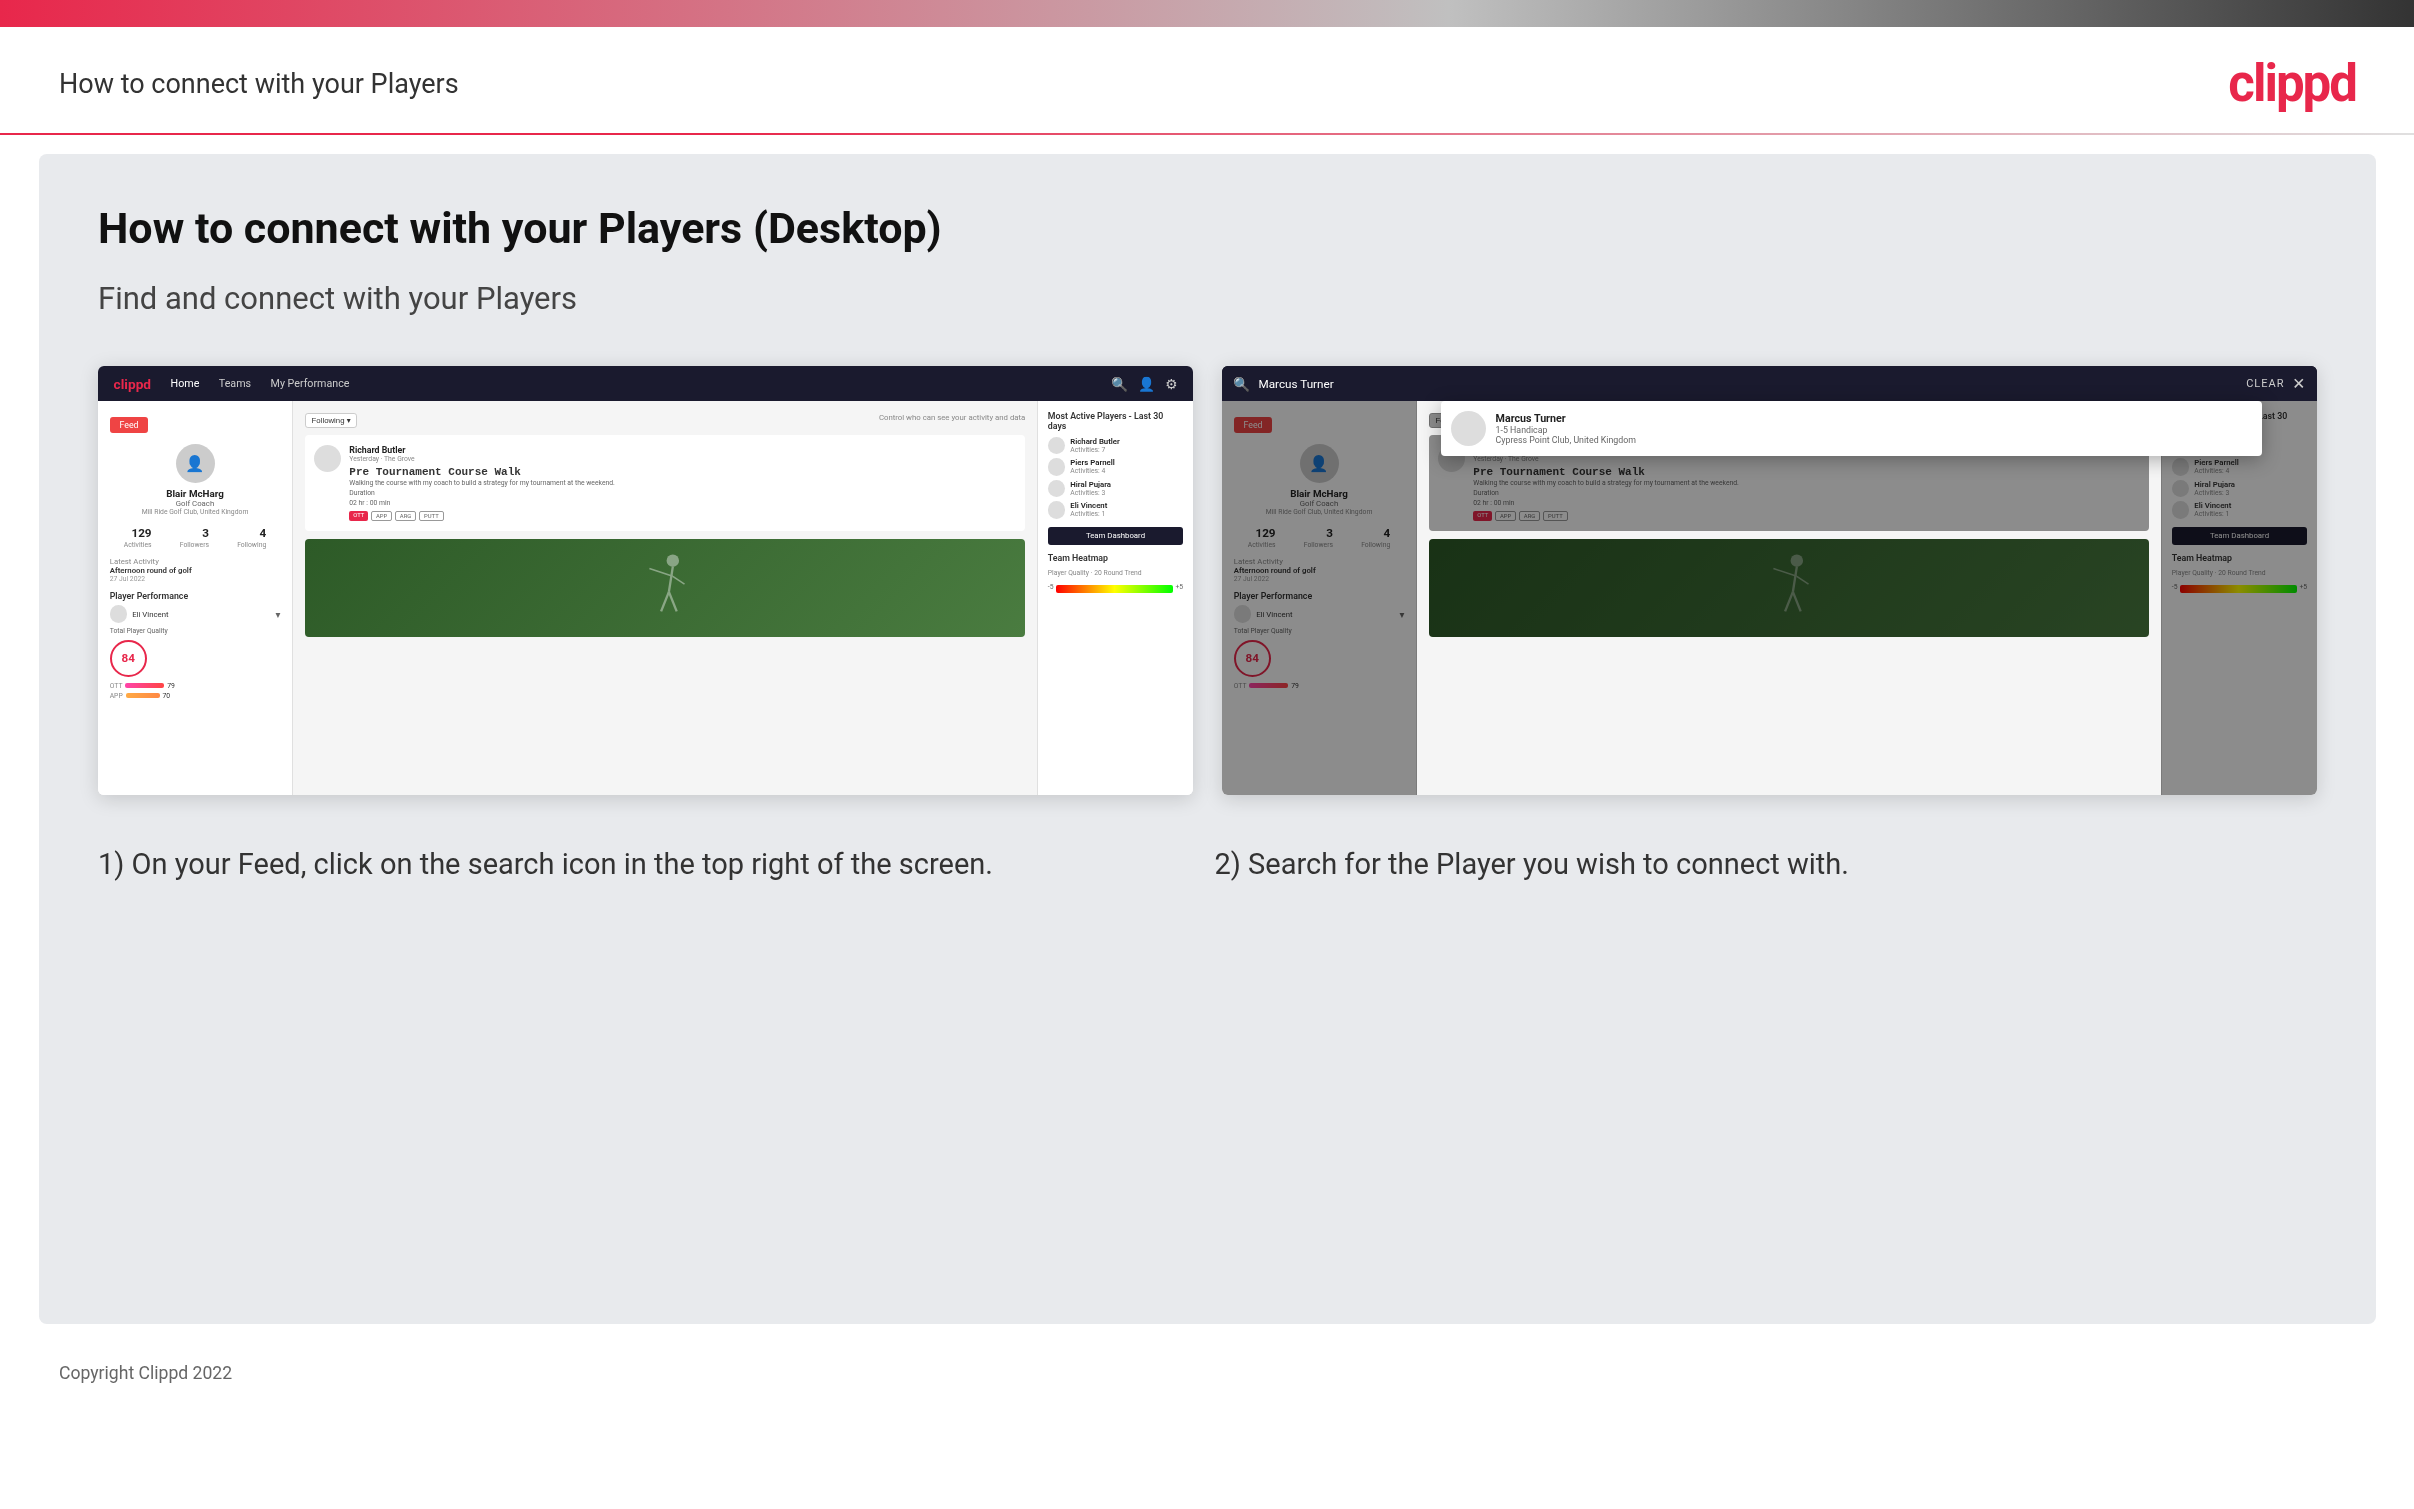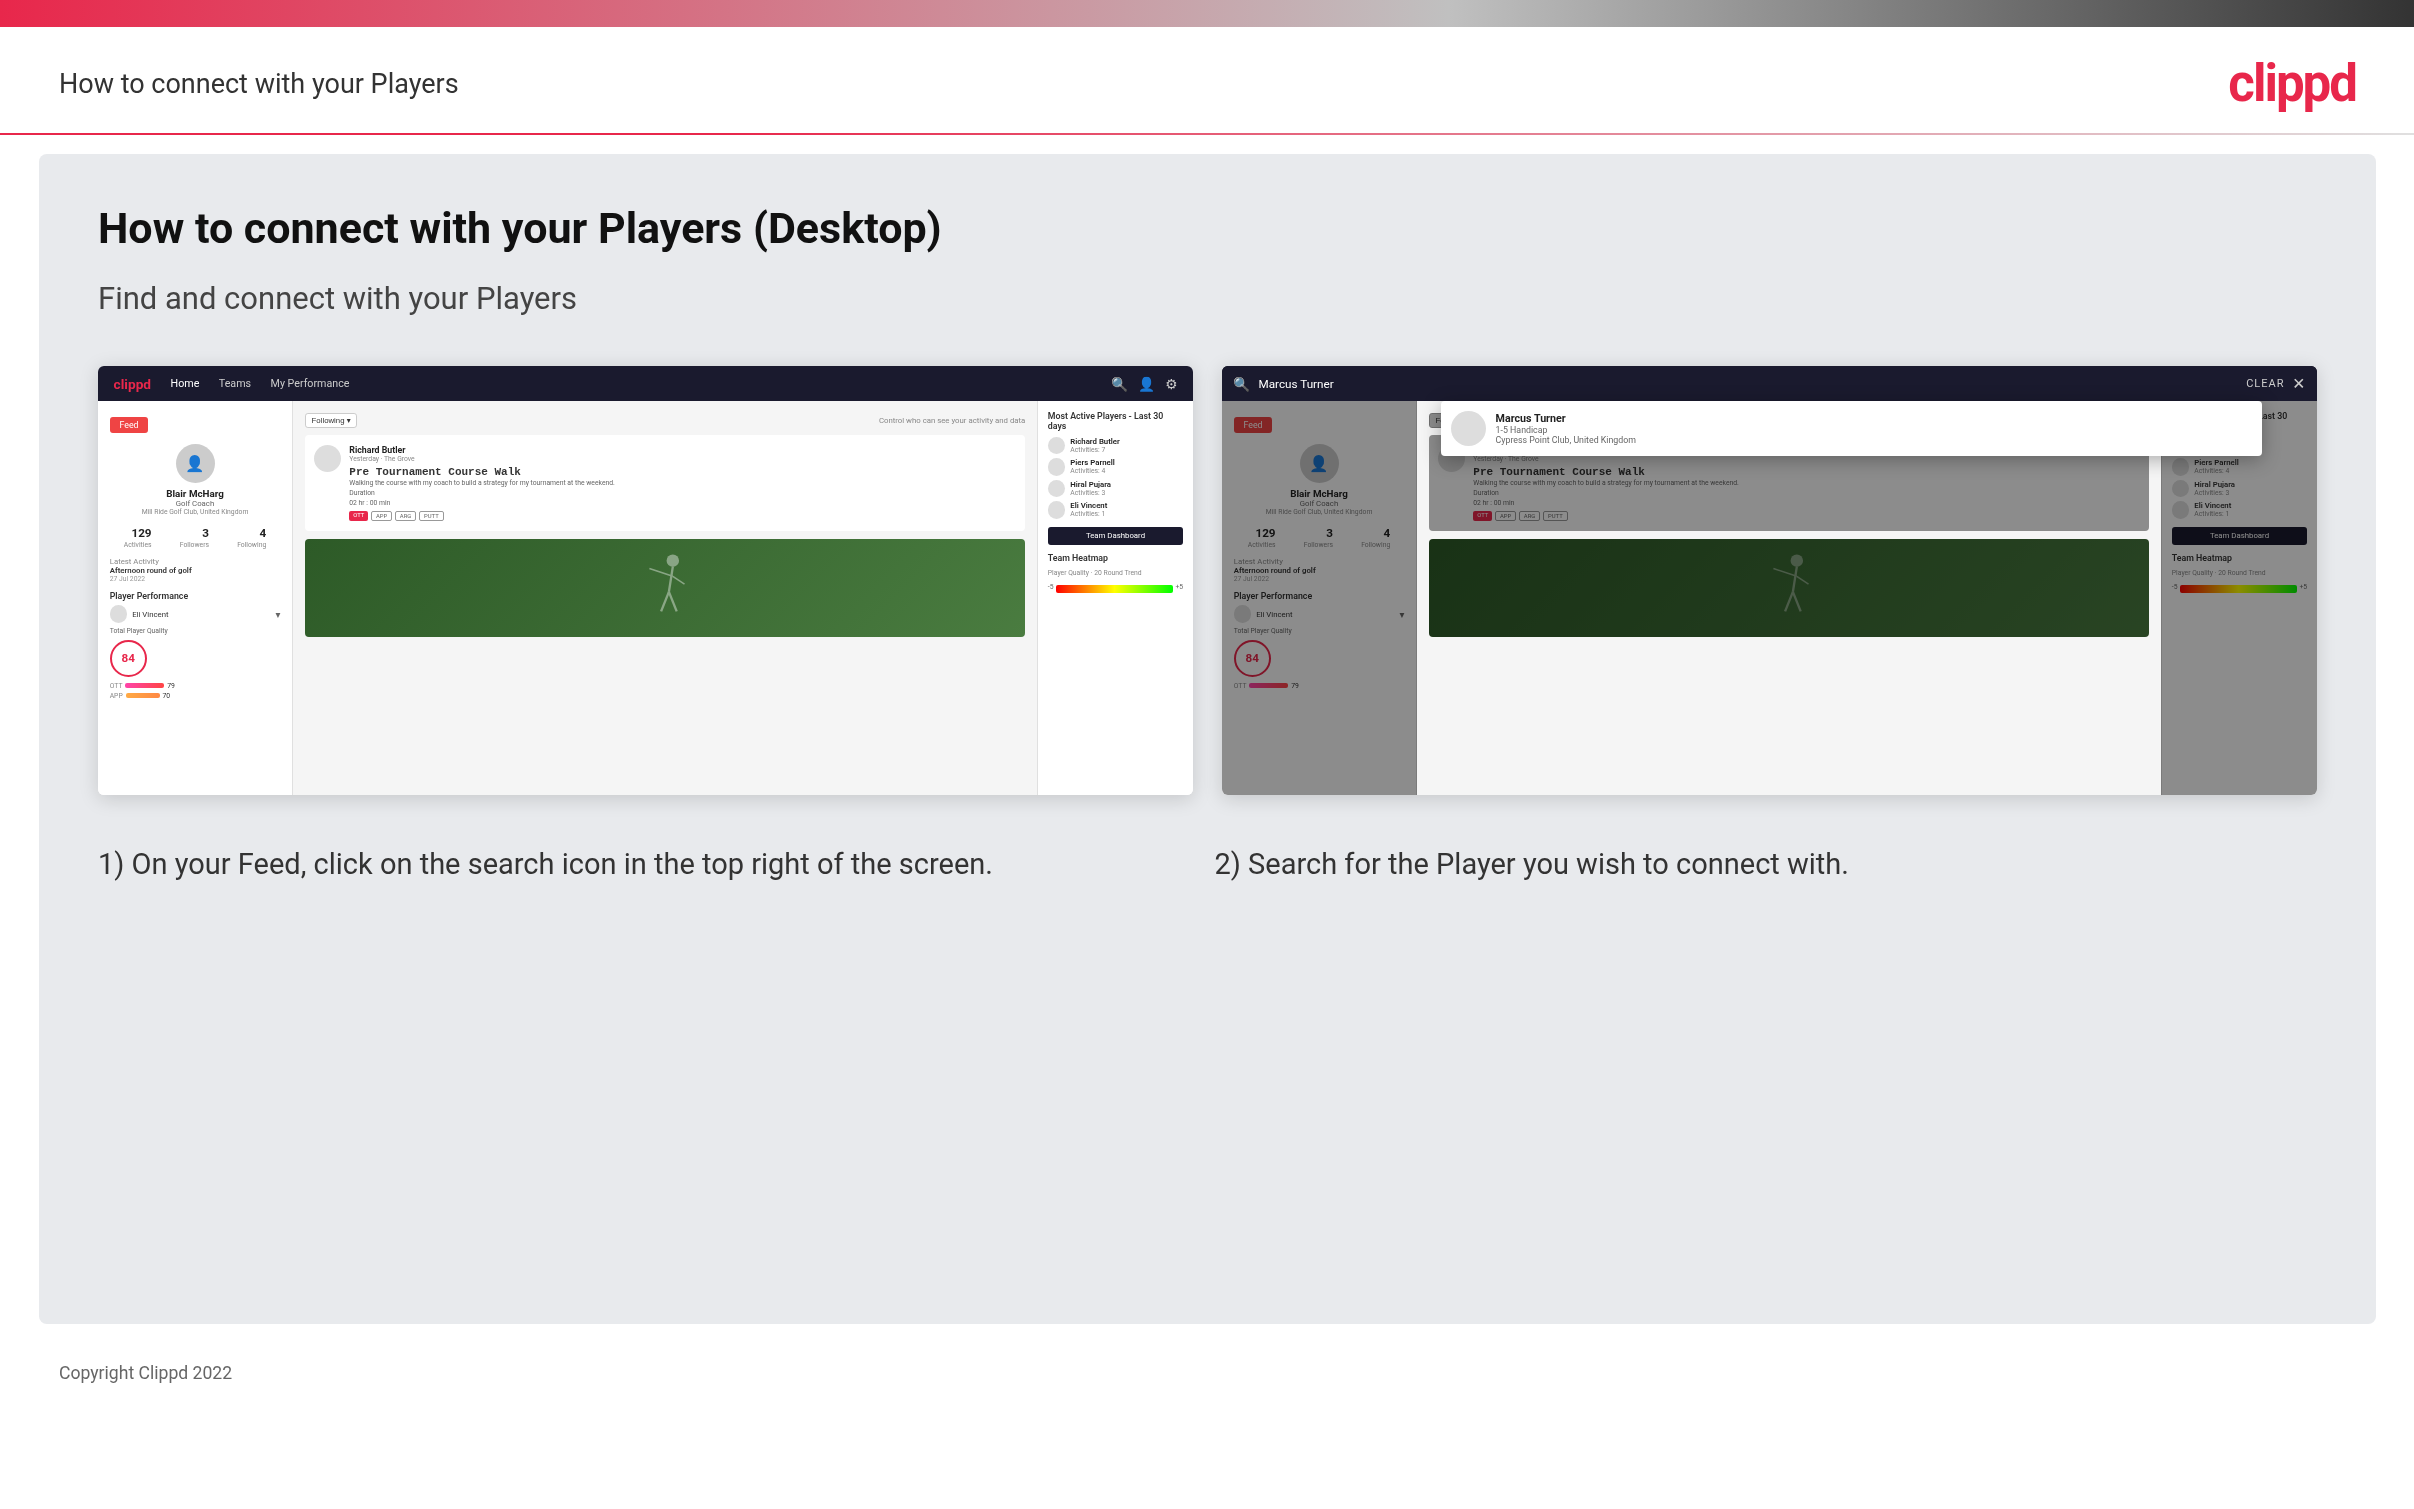--- a/index.html
+++ b/index.html
@@ -228,21 +228,21 @@
     }
 
     .mock-center-panel {
       flex: 1;
       padding: 11.7px;
       overflow: hidden;
     }
 
     .mock-following-row {
       display: flex;
-      align-items: center;
+      align-items: flex-start;
       justify-content: space-between;
       margin-bottom: 7.8px;
     }
     .mock-following-btn {
       background: #fff;
       border: 1px solid #ccc;
       border-radius: 2.9px;
       font-size: 7.8px;
       padding: 2px 5.9px;
       color: #333;

